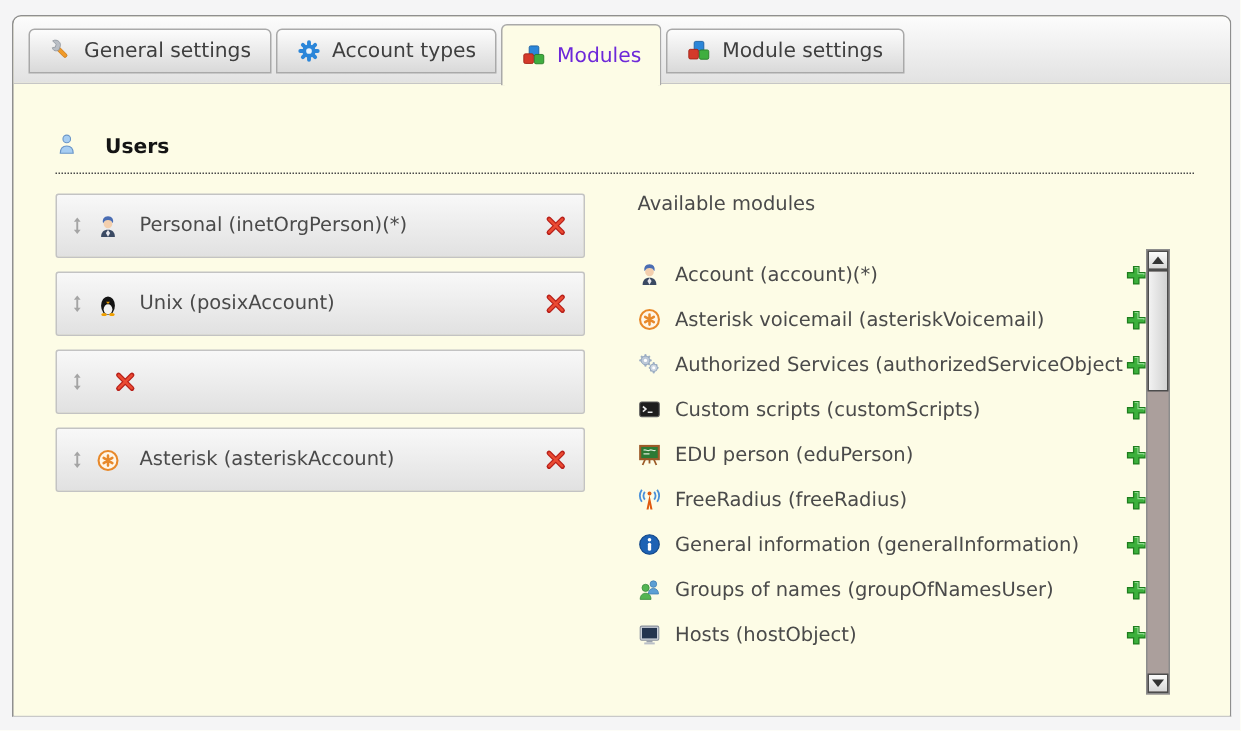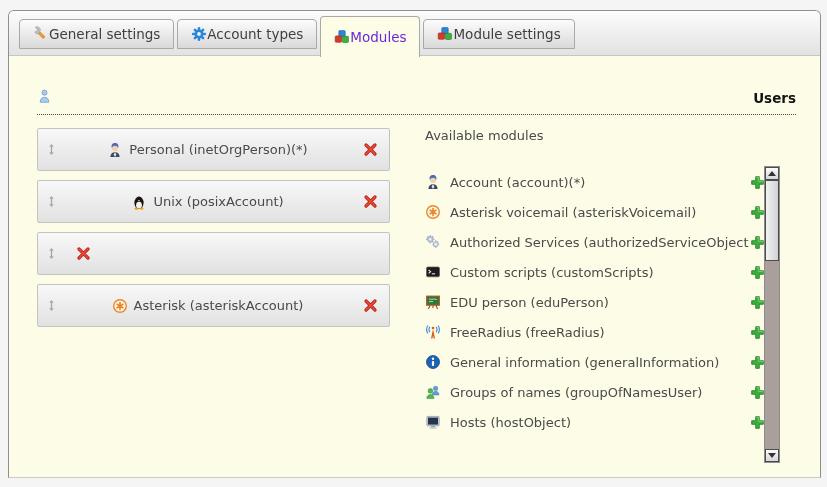--- a/index.html
+++ b/index.html
@@ -17,53 +17,53 @@
     border-radius:6px 6px 0 0;
   }
   
   .tabbar {
     height:45px; display:flex; align-items:flex-start; padding-left:10px;
     background:linear-gradient(#fcfcfc,#e2e2e2);
     border-bottom:1px solid #c6c6c6;
     border-radius:5px 5px 0 0;
   }
   .tab {
-    display:flex; align-items:center; 
+    display:flex; align-items:center; gap:7px;
     margin:8px 3px 0 0; height:30px; padding:0 13px;
     background:linear-gradient(#fcfcfc,#d9d9d9);
     border:1px solid #a9a9a9; border-radius:4px 4px 0 0;
     font-size:13.5px; color:#3f3f3f; white-space:nowrap; cursor:pointer;
   }
   .tab.active {
     margin-top:5px; height:41px; position:relative; z-index:2;
     background:#fdfce6; border-bottom:none; color:#6d28d9;
   }
   .tab svg { width:16px; height:16px; flex:none; }
   
   .section-header {
     margin:32px 24px 0 28px; padding-bottom:7px;
     border-bottom:1px dotted #4a4a4a;
-    display:flex; align-items:center; gap:7px;
-    font-size:13.5px; font-weight:bold; color:#141414;justify-content:space-between;
+    display:flex; align-items:center; gap:18px;
+    font-size:13.5px; font-weight:bold; color:#141414;
   }
   .section-header svg { width:15px; height:16px; }
   
   .columns { display:flex; margin:13px 24px 0 28px; }
   .col-left  { width:353px; flex:none; }
   .col-right { width:340px; flex:none; margin-left:35px; }
   .col-label { font-size:13px; color:#4a4a4a; height:16px; margin-bottom:23px; }
   
   .sel-row {
     height:43px; margin-bottom:9px; display:flex; align-items:center;
     background:linear-gradient(#f8f8f8,#e1e1e1);
     border:1px solid #c3c3c3; border-radius:2px;
   }
   .handle { width:26px; flex:none; display:flex; justify-content:center; cursor:move; }
   .handle svg { width:9px; height:13px; }
-  .sel-body { flex:1; display:flex; align-items:center; justify-content:center; gap:6px; overflow:hidden; }
+  .sel-body { flex:1; display:flex; align-items:center; gap:13px; overflow:hidden; }
   .sel-body svg { width:16px; height:16px; flex:none; }
   .module-label { font-size:13px; color:#4a4a4a; white-space:nowrap; }
   .del-btn { width:38px; flex:none; display:flex; justify-content:center; cursor:pointer; }
   .del-btn svg { width:15px; height:15px; }
   
   .avail-row { height:30px; display:flex; align-items:center; }
   .avail-row > svg:first-child { width:16px; height:16px; flex:none; margin-right:9px; }
   .avail-row .module-label { flex:1; overflow:hidden; }
   .add-btn { width:16px; flex:none; display:flex; justify-content:center; cursor:pointer; }
   .add-btn svg { width:15px; height:15px; }

